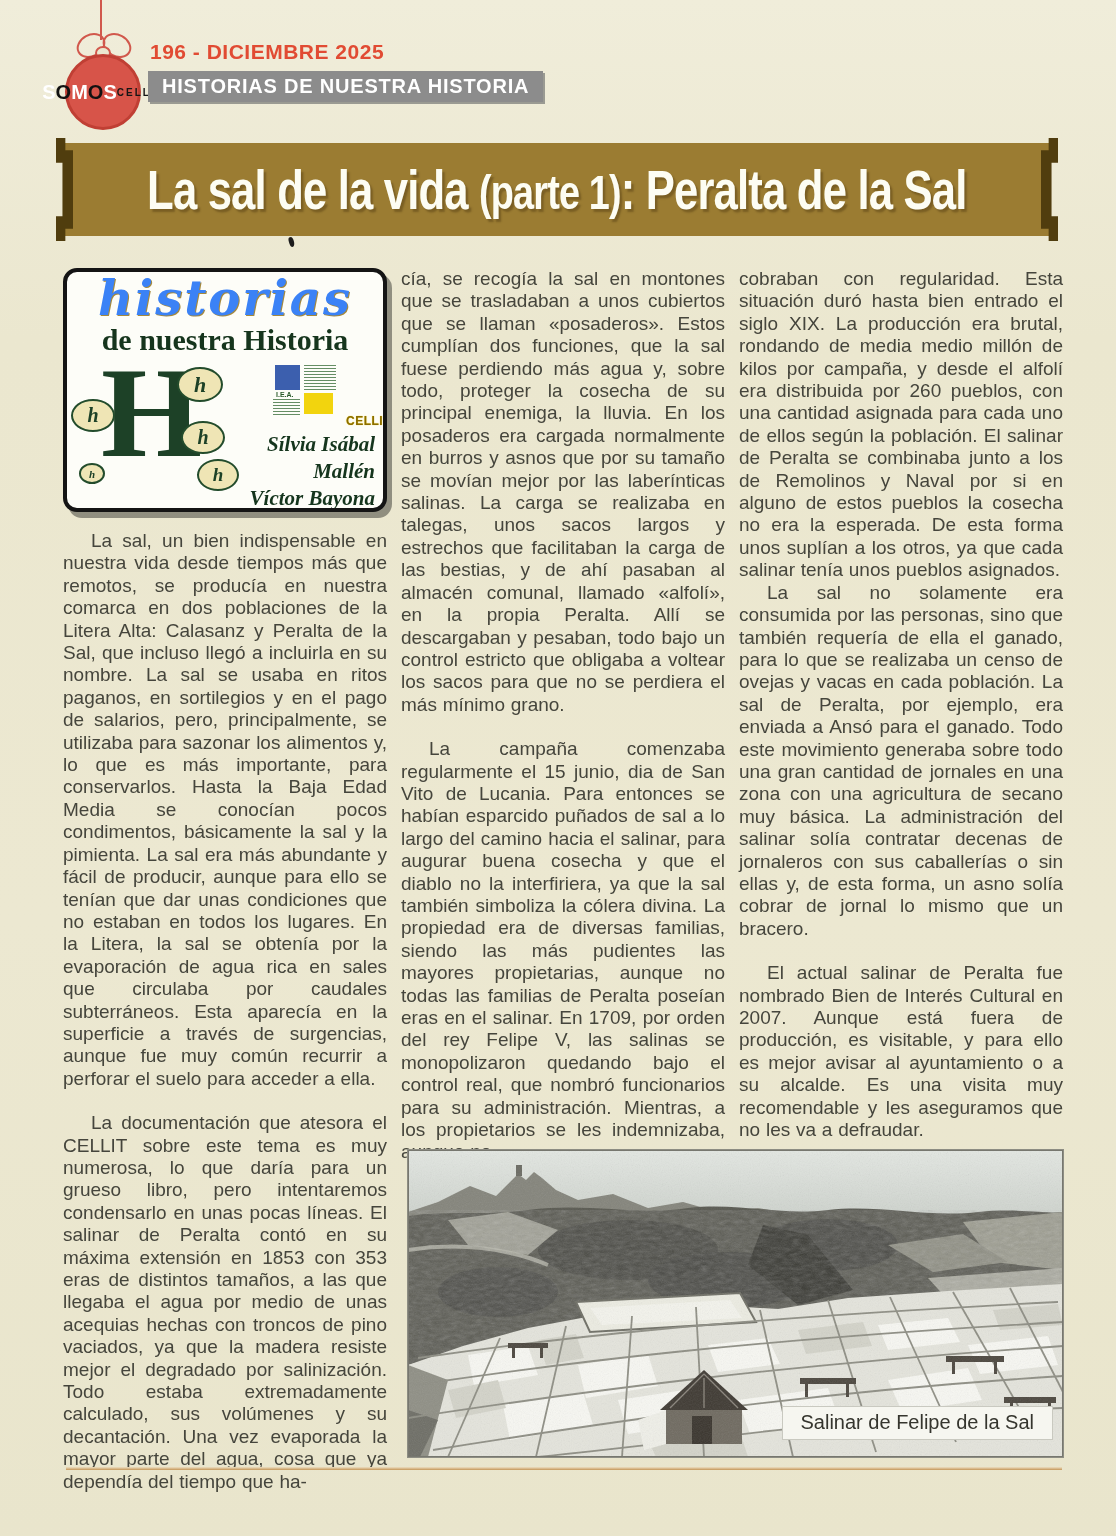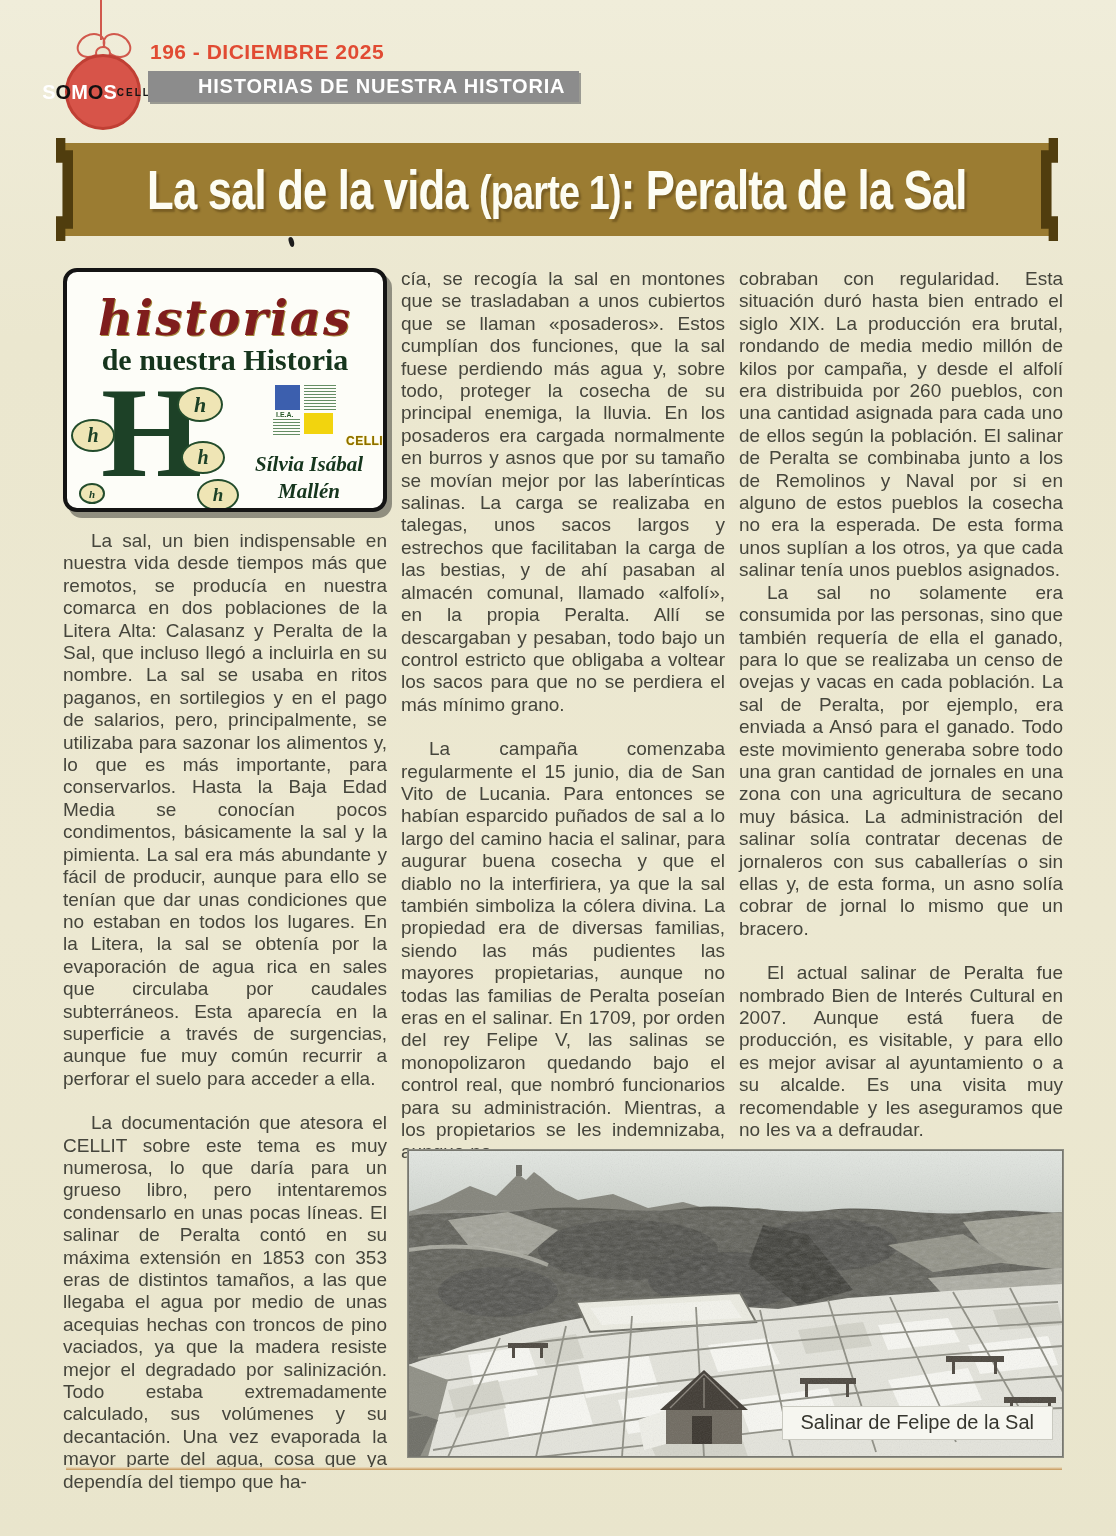--- a/index.html
+++ b/index.html
@@ -22,21 +22,21 @@
   }
   .ball .ln{font-weight:bold;font-size:20px;letter-spacing:0;}
   .ball .w{color:#ffffff;} .ball .b{color:#111;}
   .ball .litera{font-size:10px;font-weight:bold;color:#151515;letter-spacing:2px;margin-top:2px;}
   
   .issue{position:absolute;left:150px;top:40px;font-size:21px;font-weight:bold;color:#e14b33;letter-spacing:.5px;}
   .section-bar{
     position:absolute;left:148px;top:71px;height:31px;background:#8c8c8c;
     display:flex;align-items:center;padding:0 14px;box-shadow:2px 2px 0 #9a9a92;
   }
-  .section-bar span{color:#fff;font-weight:bold;font-size:20px;letter-spacing:.8px;margin-left:36px;}
+  .section-bar span{color:#fff;font-weight:bold;font-size:20px;letter-spacing:.8px;}
   
   .banner{
     position:absolute;left:64px;top:143px;width:986px;height:93px;background:#9b7c32;
     display:flex;align-items:center;justify-content:center;
   }
   .cap{position:absolute;top:-5px;bottom:-5px;width:17px;background:#503d0e;
     clip-path:polygon(0 0,55% 0,55% 12%,100% 12%,100% 88%,55% 88%,55% 100%,0 100%,0 76%,38% 76%,38% 24%,0 24%);}
   .cap-l{left:-8px;}
   .cap-r{right:-8px;transform:scaleX(-1);}
   .banner-text{
@@ -55,21 +55,21 @@
   }
   .col p.cont{text-indent:0;}
   .col p.gap{margin-top:22px;}
   
   .badge{
     width:316px;height:236px;background:#fdfdf8;border:4px solid #141414;border-radius:14px;
     box-shadow:5px 6px 0 rgba(70,70,62,.55);margin-bottom:18px;position:relative;overflow:hidden;
   }
   .badge-heading{
     text-align:center;font-family:"DejaVu Serif",serif;font-style:italic;font-weight:bold;
-    font-size:48px;line-height:52px;color:#7f1d1d;letter-spacing:2px;margin-top:20px;
+    font-size:48px;line-height:52px;color:#3b82f6;letter-spacing:2px;margin-top:0;
     text-shadow:1px 1px 0 #a5893d;
   }
   .badge-sub{
     text-align:center;font-family:"Liberation Serif",serif;font-weight:bold;
     font-size:30px;line-height:31px;color:#16351d;
   }
   .badge-row{display:flex;margin-top:8px;padding:0 8px;}
   .h-logo{position:relative;width:168px;height:128px;flex:none;}
   .h-big{
     position:absolute;left:26px;top:-16px;font-family:"Liberation Serif",serif;font-weight:bold;
@@ -91,21 +91,21 @@
   .cellit .tx1{position:absolute;left:31px;top:0;width:32px;height:26px;
     background:repeating-linear-gradient(180deg,#4a7a4a 0 1px,transparent 1px 3px);opacity:.85;}
   .cellit .iea{position:absolute;left:3px;top:26px;font-size:7px;color:#2a5a2a;font-weight:bold;}
   .cellit .tx2{position:absolute;left:0;top:34px;width:27px;height:18px;
     background:repeating-linear-gradient(180deg,#4a7a4a 0 1px,transparent 1px 3px);opacity:.85;}
   .cellit .yellow{position:absolute;left:31px;top:28px;width:29px;height:21px;background:#f2d40e;}
   .cellit .word{position:absolute;left:29px;top:49px;font-size:12px;font-weight:bold;color:#8a6d00;
     text-shadow:0 0 1px #e8c400;letter-spacing:.5px;padding-left:44px;}
   .authors{
     font-family:"Liberation Serif",serif;font-style:italic;font-weight:bold;
-    font-size:21px;line-height:27px;color:#15351d;text-align:center;
+    font-size:21px;line-height:27px;color:#15351d;text-align:right;
   }
   
   .photo{position:absolute;left:408px;top:1150px;width:655px;height:307px;outline:1px solid #8d8d83;}
   .photo svg{display:block;}
   .caption{
     position:absolute;right:10px;bottom:17px;background:#f6f6f0;color:#35352e;
     font-size:20px;padding:4px 18px 5px;border:1px solid #c9c9c0;
   }
   
   .rule{position:absolute;left:66px;top:1467px;width:996px;height:3px;

